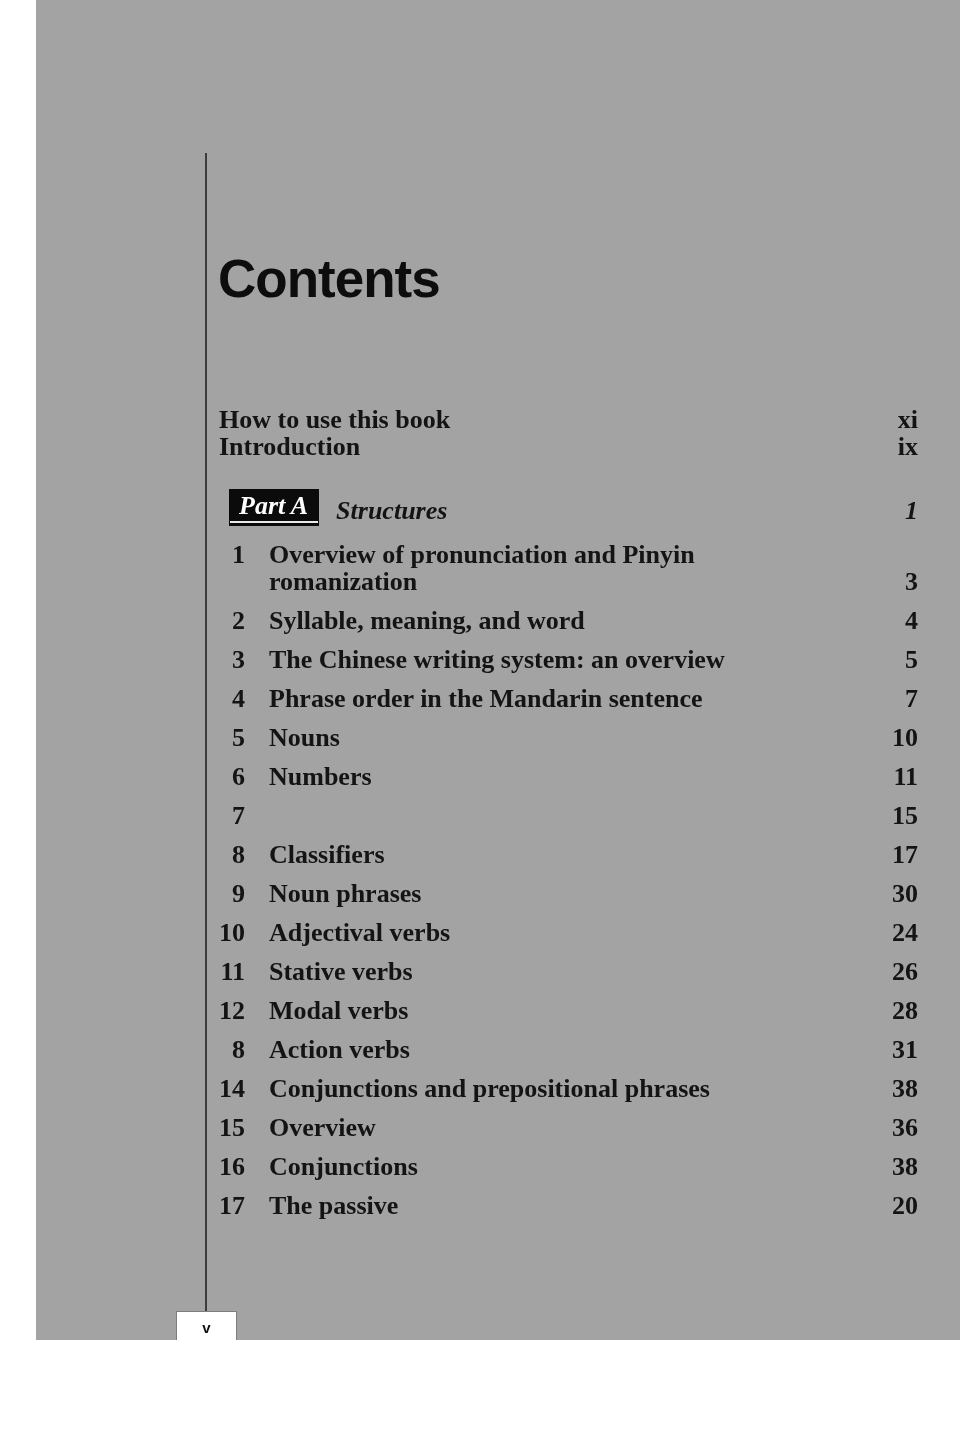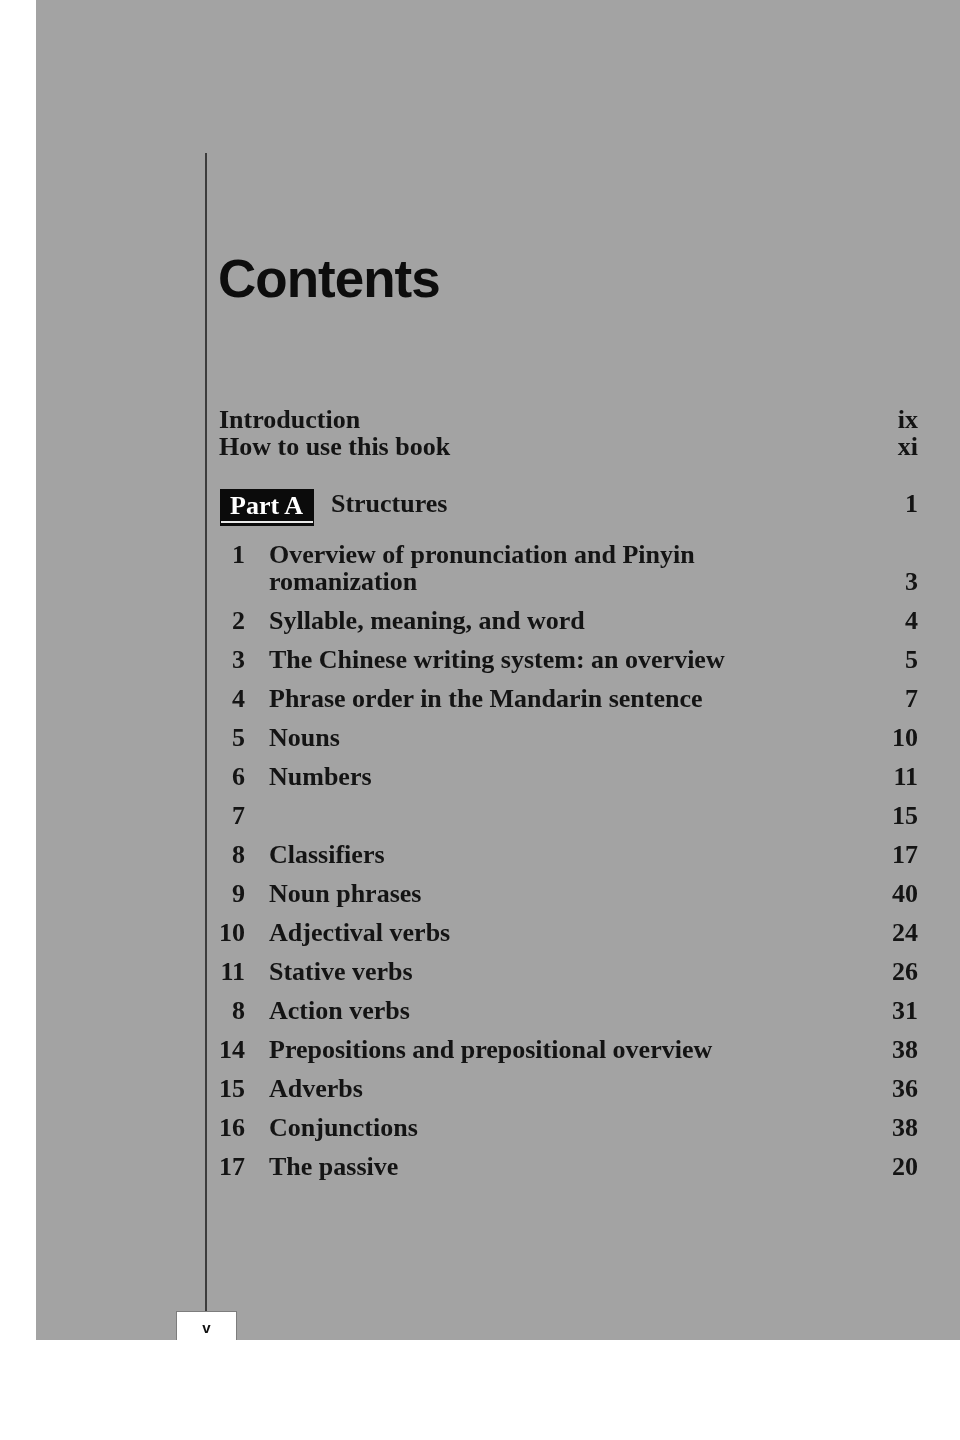--- a/index.html
+++ b/index.html
@@ -49,27 +49,28 @@
   .fm-row {
     display: flex;
     justify-content: space-between;
     font-weight: 700;
     font-size: 26px;
     line-height: 27px;
   }
   
   .part-row {
     position: absolute;
-    left: 184px;
+    left: 193px;
     right: 78px;
     top: 489px;
     display: flex;
-    align-items: flex-start;
+    align-items: flex-end;
     font-weight: 700;
     font-size: 26px;
+    font-style: italic;
   }
   .part-badge {
     position: relative;
     display: inline-block;
     background: #0b0b0b;
     color: #ffffff;
     padding: 3px 11px 7px 10px;
     line-height: 27px;
   }
   .part-badge::after {
@@ -140,26 +141,26 @@
 <body>
 
 <div class="page">
 
   <div class="margin-rule"></div>
 
   <h1 class="page-title">Contents</h1>
 
   <div class="front-matter">
       <div class="fm-row">
+        <span class="fm-label">How to use this book</span>
+        <span class="fm-page">xi</span>
+      </div>
+      <div class="fm-row">
         <span class="fm-label">Introduction</span>
         <span class="fm-page">ix</span>
-      </div>
-      <div class="fm-row">
-        <span class="fm-label">How to use this book</span>
-        <span class="fm-page">xi</span>
       </div>
     </div>
 
   <div class="part-row">
     <span class="part-badge">Part A</span>
     <span class="part-title">Structures</span>
     <span class="part-page">1</span>
   </div>
 
   <div class="chapters">
@@ -198,45 +199,50 @@
         <span class="ch-page">15</span>
       </div>
       <div class="ch-row">
         <span class="ch-num">8</span>
         <span class="ch-title">Classifiers</span>
         <span class="ch-page">17</span>
       </div>
       <div class="ch-row">
         <span class="ch-num">9</span>
         <span class="ch-title">Noun phrases</span>
-        <span class="ch-page">40</span>
+        <span class="ch-page">30</span>
       </div>
       <div class="ch-row">
         <span class="ch-num">10</span>
         <span class="ch-title">Adjectival verbs</span>
         <span class="ch-page">24</span>
       </div>
       <div class="ch-row">
         <span class="ch-num">11</span>
         <span class="ch-title">Stative verbs</span>
         <span class="ch-page">26</span>
       </div>
       <div class="ch-row">
+        <span class="ch-num">12</span>
+        <span class="ch-title">Modal verbs</span>
+        <span class="ch-page">28</span>
+      </div>
+      <div class="ch-row">
         <span class="ch-num">8</span>
         <span class="ch-title">Action verbs</span>
         <span class="ch-page">31</span>
       </div>
       <div class="ch-row">
         <span class="ch-num">14</span>
-        <span class="ch-title">Prepositions and prepositional overview</span>
+        <span class="ch-title">Conjunctions and prepositional phrases</span>
         <span class="ch-page">38</span>
       </div>
       <div class="ch-row">
         <span class="ch-num">15</span>
-        <span class="ch-title">Adverbs</span>
+        <span class="ch-title">Overview</span>
         <span class="ch-page">36</span>
       </div>
       <div class="ch-row">
         <span class="ch-num">16</span>
         <span class="ch-title">Conjunctions</span>
         <span class="ch-page">38</span>
       </div>
       <div class="ch-row">
         <span class="ch-num">17</span>
         <span class="ch-title">The passive</span>

